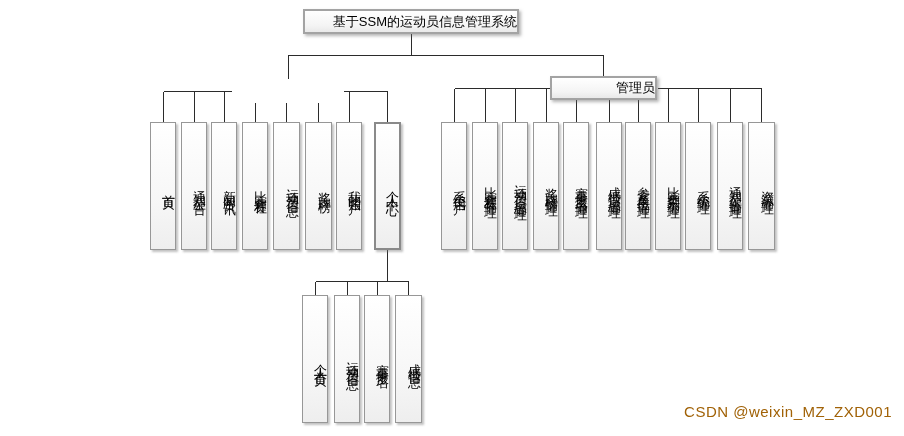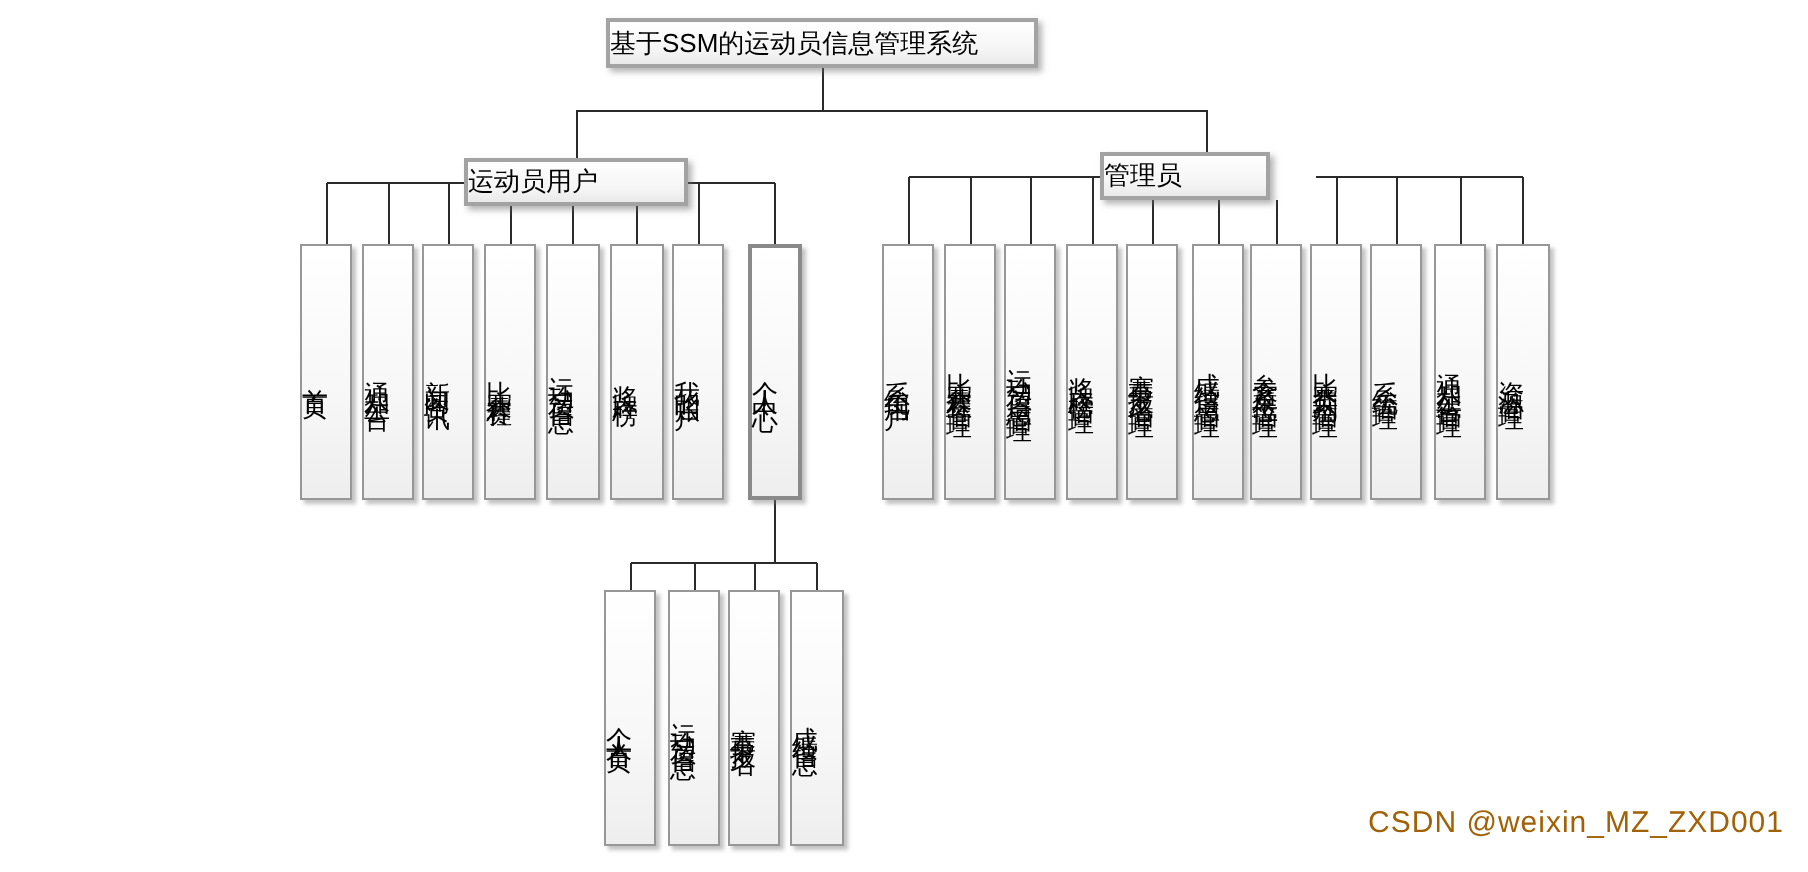--- a/index.html
+++ b/index.html
@@ -7,21 +7,21 @@
     position:relative;
     width:904px;height:436px;
     background:#ffffff;
     font-family:"Liberation Sans", sans-serif;
     overflow:hidden;
   }
   .canvas *{box-sizing:border-box;}
   svg.connectors{position:absolute;left:0;top:0;}
   .node{
     position:absolute;
-    display:flex;align-items:center;justify-content:flex-start;
+    display:flex;align-items:center;justify-content:flex-end;
     font-size:13px;color:#000;
     background:linear-gradient(180deg,#ffffff 0%,#f7f7f7 60%,#eeeeee 100%);
     border:1px solid #979797;
     box-shadow:2px 2px 2px rgba(120,120,120,0.45);
   }
   .hnode{
     border:2px solid #a3a3a3;
     box-shadow:2px 2px 3px rgba(110,110,110,0.5);
     background:linear-gradient(180deg,#ffffff 0%,#f4f4f4 70%,#e9e9e9 100%);
   }
@@ -61,24 +61,21 @@
     <path d="M658 88.5 H761.5 M668.5 88.5 V122 M698.5 88.5 V122 M730.5 88.5 V122 M761.5 88.5 V122"></path>
     <path d="M576.5 100 V122 M609.5 100 V122 M638.5 100 V122"></path>
 
     <path d="M387.5 250 V281.5 M315.5 281.5 H408.5 M315.5 281.5 V295 M347.5 281.5 V295 M377.5 281.5 V295 M408.5 281.5 V295"></path>
   </svg>
 
   <div class="node hnode" style="left:303px;top:9px;width:216px;height:25px">
     <span>基于SSM的运动员信息管理系统</span>
   </div>
 
-  <div class="node hnode" style="left:232px;top:79px;width:112px;height:24px">
-    <span>运动员用户</span>
-  </div>
-  <div class="node hnode" style="left:550px;top:76px;width:85px;height:24px">
+  <div class="node hnode" style="left:550px;top:76px;width:107px;height:24px">
     <span>管理员</span>
   </div>
 
   <div class="node leaf" style="left:150px;top:122px;width:26px;height:128px">
     <span>首页</span>
   </div>
   <div class="node leaf" style="left:181px;top:122px;width:26px;height:128px">
     <span>通知公告</span>
   </div>
   <div class="node leaf" style="left:211px;top:122px;width:26px;height:128px">

